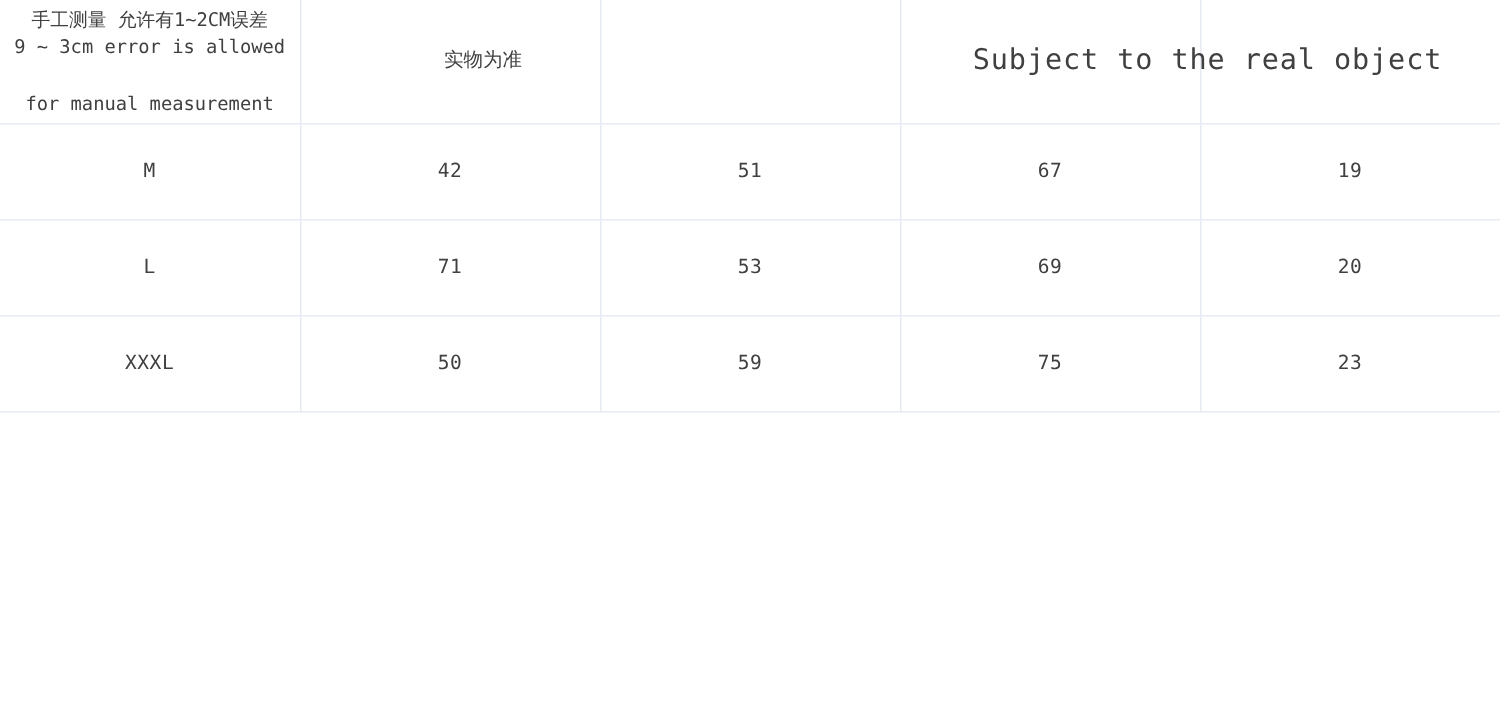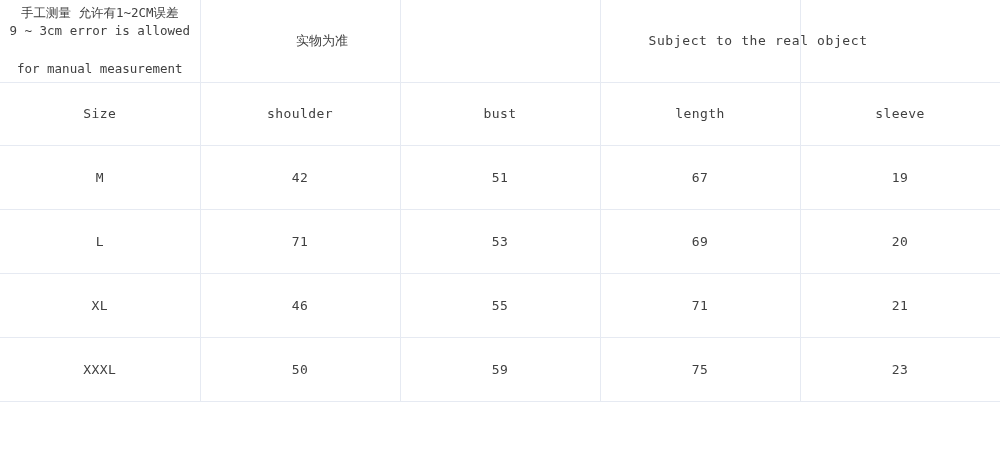--- a/index.html
+++ b/index.html
@@ -54,21 +54,21 @@
     white-space: nowrap;
   }
   tr.note-row td.note-cell .note-line-1 { font-size: 12.5px; }
   tr.note-row td.note-cell .note-line-2 { font-size: 12.5px; }
   tr.note-row td.note-cell .note-line-3 { font-size: 12.5px; margin-top: 20px; }
 
   tr.note-row td.note-cn {
     font-size: 13px;
   }
   tr.note-row td.note-en {
-    font-size: 13px;
+    font-size: 19px;
     letter-spacing: 0.6px;
     margin-top: 24px;
   }
 
   
   tr.header-cn td { height: 60px; font-size: 13.5px; }
   tr.header-en td { height: 58px; font-size: 13px; letter-spacing: 0.4px; }
 
   
   tr.data-row td { height: 59px; font-size: 13px; letter-spacing: 0.4px; }
@@ -95,51 +95,37 @@
         <span class="note-line note-line-2">9 ~ 3cm error is allowed</span>
         <span class="note-line note-line-3">for manual measurement</span>
       </td>
       <td class="note-cn">实物为准</td>
       <td></td>
       <td class="note-en">Subject to the real object</td>
       <td></td>
     </tr>
 
 
-    <tr class="header-en">
-      <td>Size</td>
-      <td>shoulder</td>
-      <td>bust</td>
-      <td>length</td>
-      <td>sleeve</td>
-    </tr>
 
     <tr class="data-row">
       <td>M</td>
       <td>42</td>
       <td>51</td>
       <td>67</td>
       <td>19</td>
     </tr>
 
     <tr class="data-row">
       <td>L</td>
       <td>71</td>
       <td>53</td>
       <td>69</td>
       <td>20</td>
     </tr>
 
-    <tr class="data-row">
-      <td>XL</td>
-      <td>46</td>
-      <td>55</td>
-      <td>71</td>
-      <td>21</td>
-    </tr>
 
 
     <tr class="data-row">
       <td>XXXL</td>
       <td>50</td>
       <td>59</td>
       <td>75</td>
       <td>23</td>
     </tr>
   </tbody>

